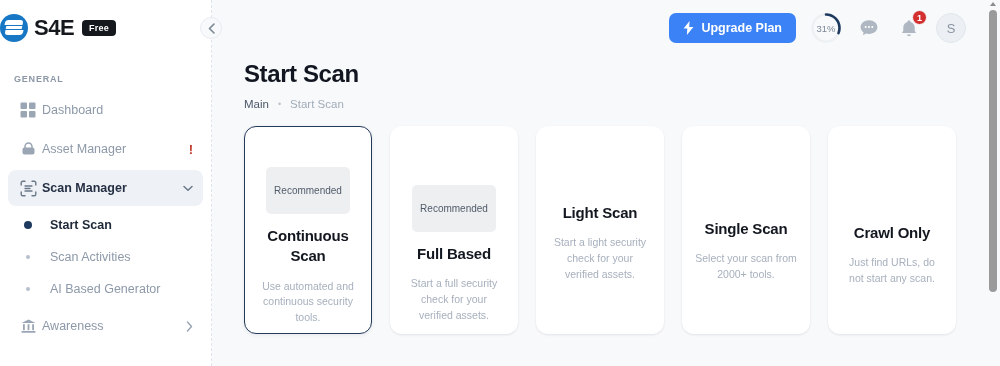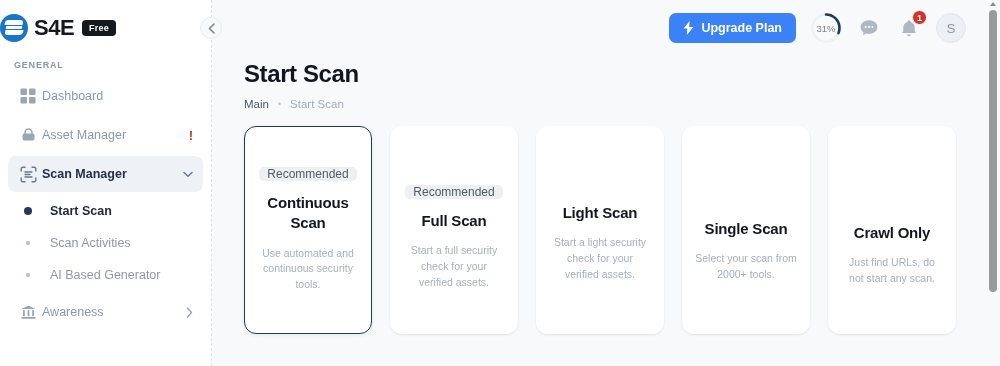--- a/index.html
+++ b/index.html
@@ -97,21 +97,21 @@
     z-index: 20;
     cursor: pointer;
   }
 
   .section-label {
     font-size: 9px;
     font-weight: 700;
     letter-spacing: 0.8px;
     color: #8b97a6;
     padding: 0 0 0 14px;
-    margin-top: 4px;
+    margin-top: 18px;
     margin-bottom: 8px;
   }
 
   .nav-item {
     display: flex;
     align-items: center;
     height: 36px;
     margin: 3px 8px;
     padding: 0 10px;
     border-radius: 8px;
@@ -314,23 +314,23 @@
     cursor: pointer;
     text-align: center;
   }
   .card.selected {
     border: 1.5px solid #243a58;
     box-shadow: 0 1px 4px rgba(22,34,51,0.08);
   }
   .badge {
     background: #edeff1;
     color: #515c6b;
-    font-size: 12px;
+    font-size: 10px;
     border-radius: 5px;
-    padding: 0 8px;
+    padding: 18px 8px;
     margin-top: 24px;
     white-space: nowrap;
   }
   .card-title {
     font-size: 15px;
     font-weight: 800;
     color: #13171f;
     margin-top: 12px;
     line-height: 1.35;
     letter-spacing: -0.2px;
@@ -532,21 +532,21 @@
       <div class="cards">
 
         <div class="card selected v1">
           <span class="badge">Recommended</span>
           <div class="card-title">Continuous Scan</div>
           <div class="card-desc">Use automated and continuous security tools.</div>
         </div>
 
         <div class="card v2">
           <span class="badge">Recommended</span>
-          <div class="card-title">Full Scan</div>
+          <div class="card-title">Full Based</div>
           <div class="card-desc">Start a full security check for your verified assets.</div>
         </div>
 
         <div class="card v3">
           <div class="card-title">Light Scan</div>
           <div class="card-desc">Start a light security check for your verified assets.</div>
         </div>
 
         <div class="card v4">
           <div class="card-title">Single Scan</div>

